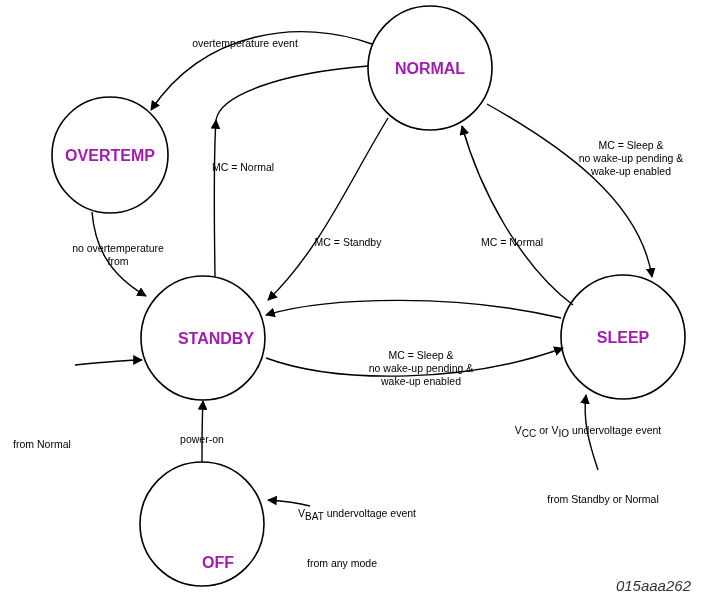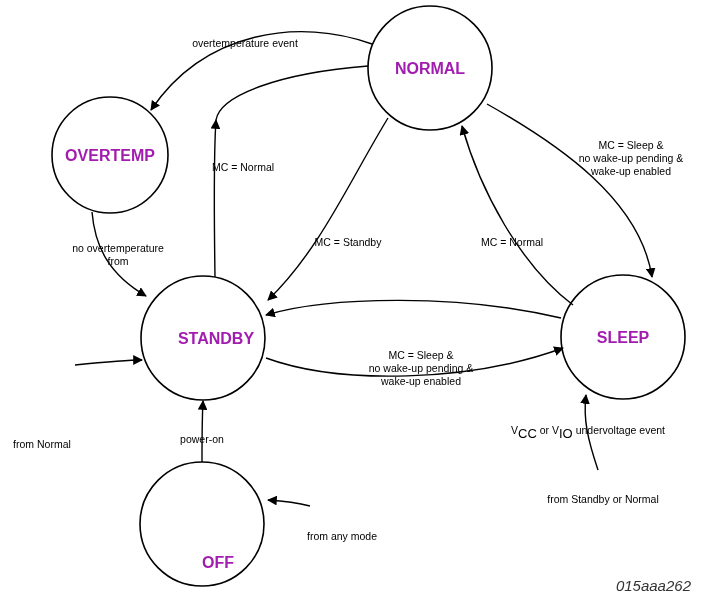--- a/index.html
+++ b/index.html
@@ -49,21 +49,21 @@
   }
   .fig-id {
     position: absolute;
     right: 10px;
     bottom: 8px;
     font-size: 15px;
     font-style: italic;
     color: #333333;
   }
   sub {
-    font-size: 13px;
+    font-size: 10px;
     vertical-align: -0.25em;
   }
 </style>
 </head>
 <body>
 
 <div id="canvas">
 
   <svg class="diagram" viewBox="0 0 701 602">
     <defs>
@@ -134,22 +134,25 @@
     <div>MC = Sleep &amp;</div>
     <div>no wake-up pending &amp;</div>
     <div>wake-up enabled</div>
   </div>
 
 
   <div class="edge-label" style="left:42px; top:444px;">from Normal</div>
 
   <div class="edge-label" style="left:202px; top:439px;">power-on</div>
 
+  <div class="edge-label" style="left:357px; top:515px;">
+    <span>V</span><sub>BAT</sub><span> undervoltage event</span>
+  </div>
 
-  <div class="edge-label" style="left:342px; top:536px;">from any mode</div>
+  <div class="edge-label" style="left:342px; top:563px;">from any mode</div>
 
   <div class="edge-label" style="left:588px; top:432px;">
     <span>V</span><sub>CC</sub><span> or V</span><sub>IO</sub><span> undervoltage event</span>
   </div>
 
   <div class="edge-label" style="left:603px; top:499px;">from Standby or Normal</div>
 
   <div class="fig-id">015aaa262</div>
 
 </div>

